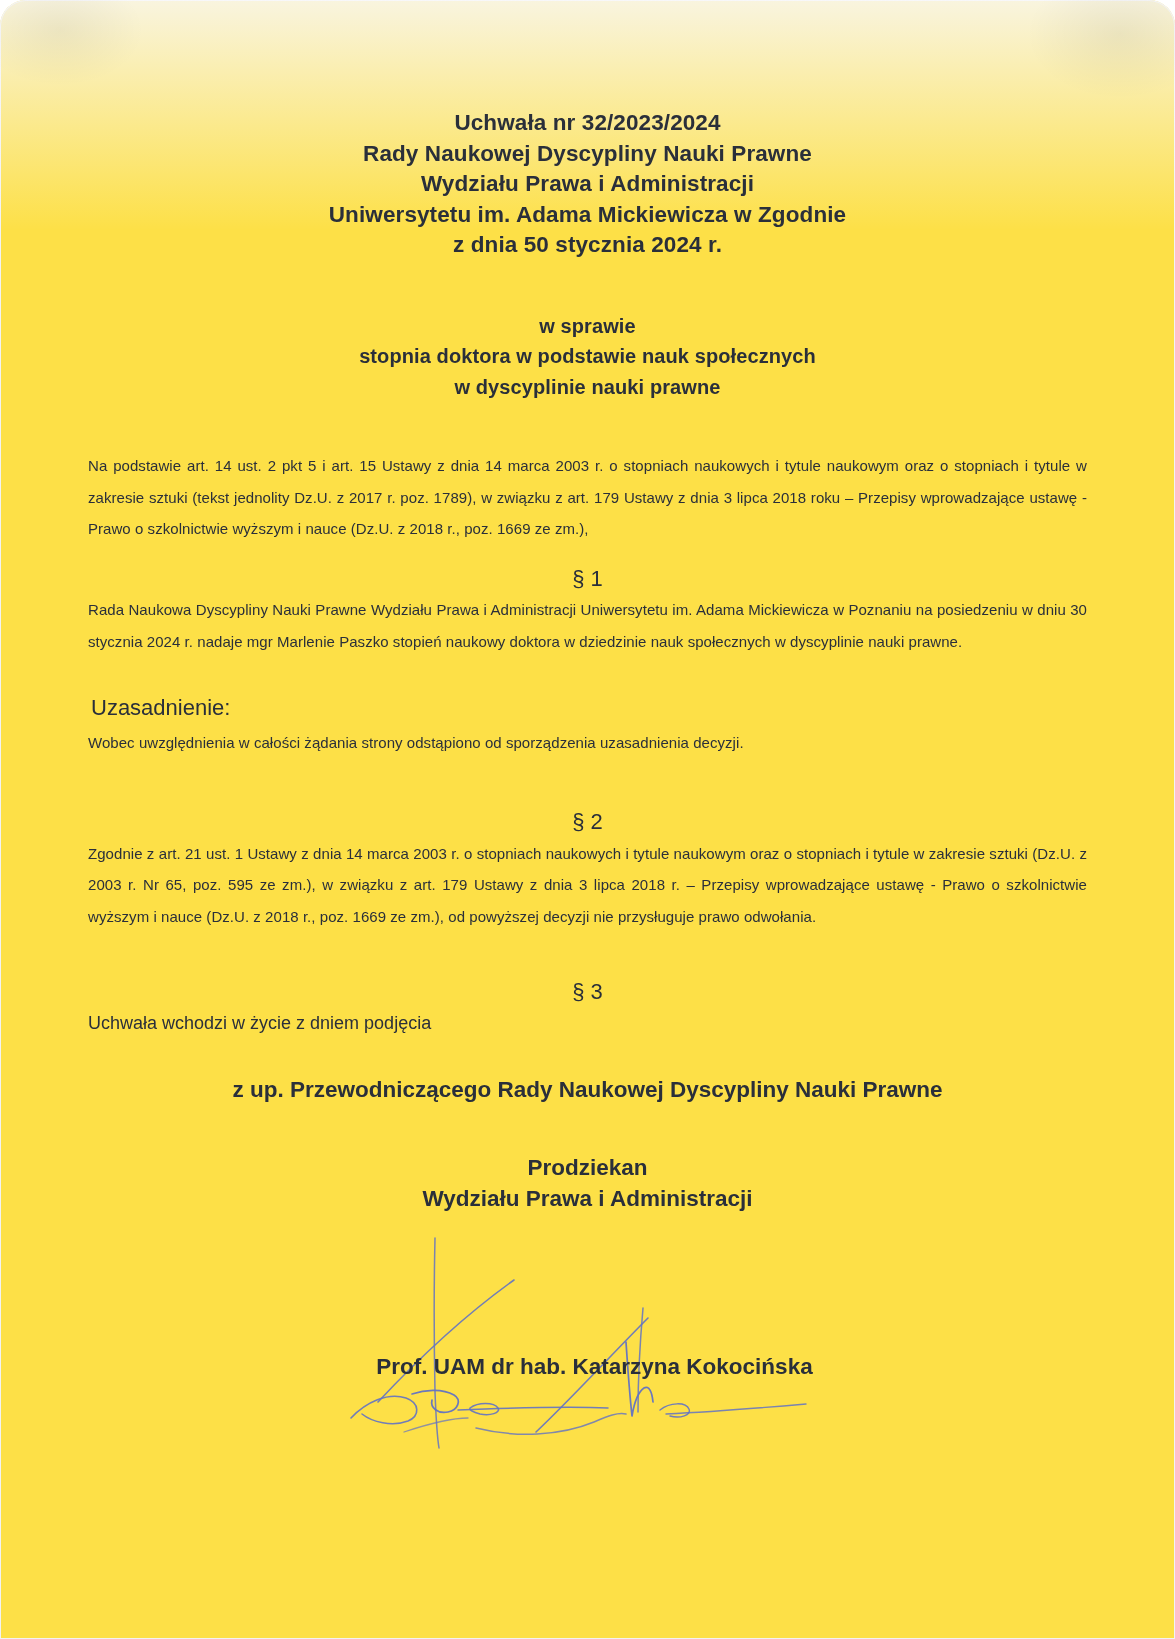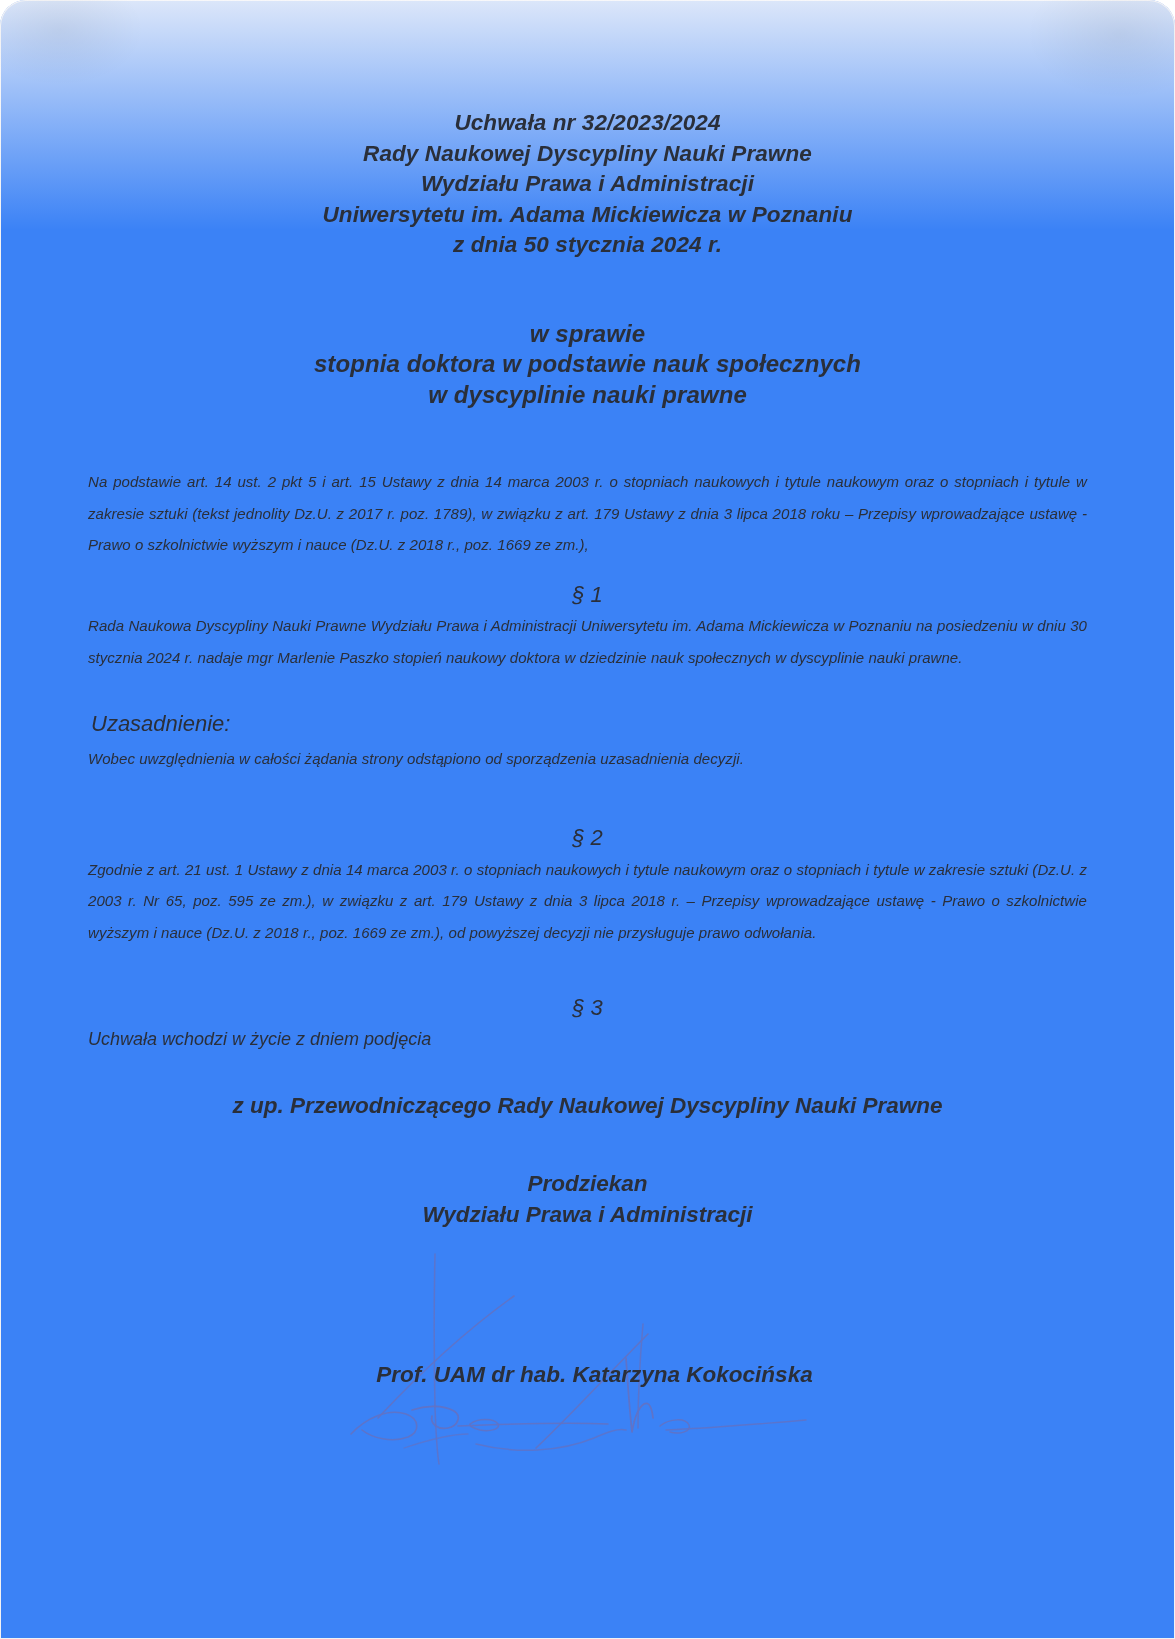--- a/index.html
+++ b/index.html
@@ -14,25 +14,24 @@
     overflow: hidden;
     font-family: "Liberation Sans", sans-serif;
     color: #2a2f3a;
     position: relative;
   }
 
   
   .page-sheet {
     position: absolute;
     inset: 0;
-    background: #3b82f6;
+    background: #fde047;
     border-radius: 26px 26px 0 0;
     box-shadow: inset 0 0 0 1px #f2f2f4;
     overflow: hidden;
-    font-style: italic;
   }
   .scan-corner-shade {
     position: absolute;
     top: 0; left: 0; right: 0;
     height: 120px;
     background:
       radial-gradient(120px 80px at 60px 30px, rgba(0,0,0,0.055), rgba(0,0,0,0) 70%),
       radial-gradient(130px 90px at 1120px 34px, rgba(0,0,0,0.06), rgba(0,0,0,0) 72%);
     pointer-events: none;
   }
@@ -68,24 +67,24 @@
     line-height: 30.5px;
     letter-spacing: 0.1px;
     margin: 0;
     padding-top: 108px;
   }
   .doc-title .tline { display: block; }
 
   .subject-block {
     text-align: center;
     font-weight: bold;
-    font-size: 24px;
+    font-size: 20px;
     line-height: 30.5px;
     letter-spacing: 0.1px;
-    margin: 16px;
+    margin: 8px;
     padding-top: 42px;
   }
   .subject-block .tline { display: block; }
 
   
   .body-par {
     text-align: justify;
     text-justify: inter-word;
     font-size: 15px;
     line-height: 31.5px;
@@ -158,39 +157,39 @@
   }
   .signer-name {
     position: absolute;
     top: 122px;
     left: 14px;
     right: 0;
     text-align: center;
     font-weight: bold;
     font-size: 22.5px;
     line-height: 28px;
-    margin: 1px;
+    margin: 9px;
     z-index: 3;
   }
 </style>
 </head>
 <body>
 
 <div class="page-sheet">
   <div class="scan-tint"></div>
   <div class="scan-corner-line"></div>
   <div class="scan-corner-shade"></div>
 
   <div class="content">
 
     <h1 class="doc-title">
       <span class="tline">Uchwała nr 32/2023/2024</span>
       <span class="tline">Rady Naukowej Dyscypliny Nauki Prawne</span>
       <span class="tline">Wydziału Prawa i Administracji</span>
-      <span class="tline">Uniwersytetu im. Adama Mickiewicza w Poznaniu</span>
+      <span class="tline">Uniwersytetu im. Adama Mickiewicza w Zgodnie</span>
       <span class="tline">z dnia 50 stycznia 2024 r.</span>
     </h1>
 
     <div class="subject-block">
       <span class="tline">w sprawie</span>
       <span class="tline">stopnia doktora w podstawie nauk społecznych</span>
       <span class="tline">w dyscyplinie nauki prawne</span>
     </div>
 
     <p class="body-par preamble">Na podstawie art. 14 ust. 2 pkt 5 i art. 15 Ustawy z dnia 14 marca 2003 r. o stopniach naukowych i tytule naukowym oraz o stopniach i tytule w zakresie sztuki (tekst jednolity Dz.U. z 2017 r. poz. 1789), w związku z art. 179 Ustawy z dnia 3 lipca 2018 roku – Przepisy wprowadzające ustawę - Prawo o szkolnictwie wyższym i nauce (Dz.U. z 2018 r., poz. 1669 ze zm.),</p>

